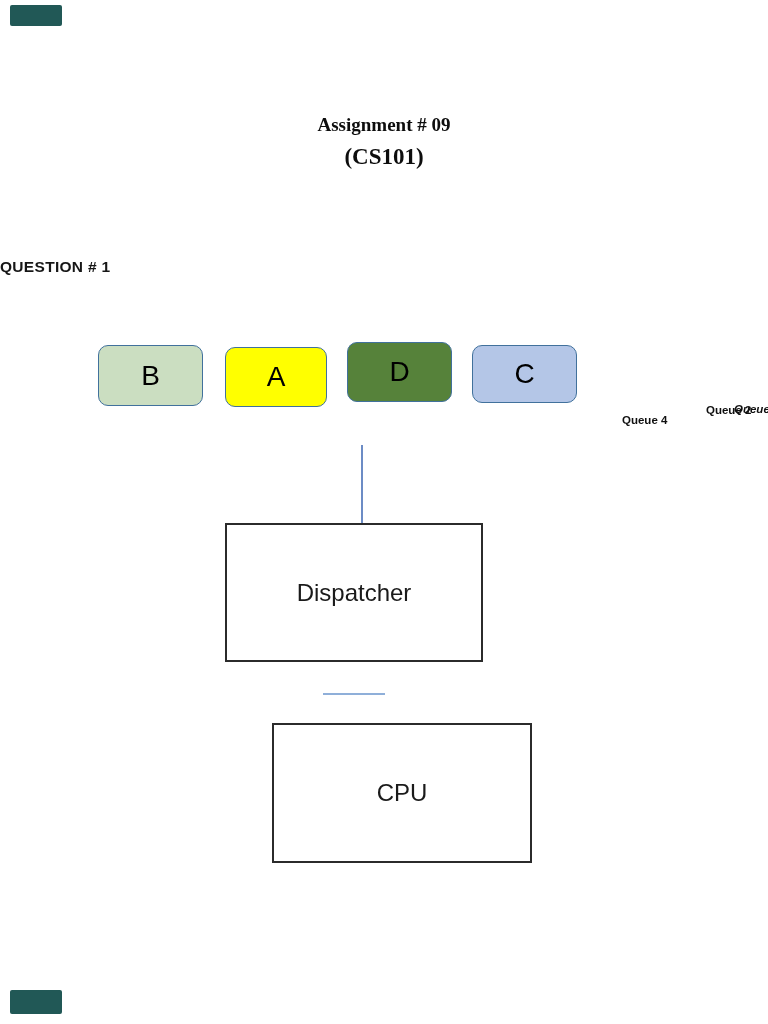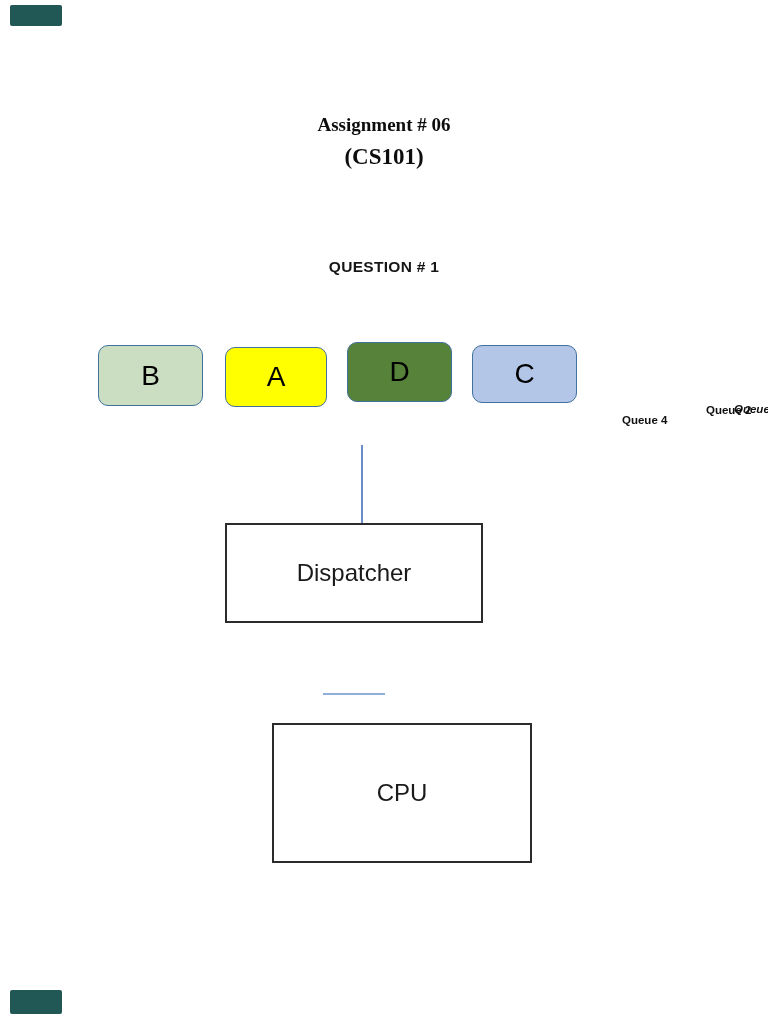--- a/index.html
+++ b/index.html
@@ -17,21 +17,21 @@
   
   .doc-title{
     position:absolute;left:0;top:114px;width:768px;text-align:center;
     font-family:"Liberation Serif",serif;font-weight:700;font-size:19px;color:#0d0d0d;
   }
   .doc-course{
     position:absolute;left:0;top:144px;width:768px;text-align:center;
     font-family:"Liberation Serif",serif;font-weight:700;font-size:23px;color:#0d0d0d;
   }
   .question-heading{
-    position:absolute;left:0;top:258px;width:768px;text-align:center;
+    position:absolute;left:0;top:258px;width:768px;text-align:left;
     font-size:15.5px;font-weight:700;letter-spacing:.3px;color:#161616;
   }
 
   
   .process-box{
     position:absolute;box-sizing:border-box;
     border:1.6px solid #41719c;border-radius:10px;
     display:flex;align-items:center;justify-content:center;
     font-size:28px;color:#000;
   }
@@ -51,31 +51,31 @@
   
   .connector-v{position:absolute;left:361px;top:445px;width:2px;height:78px;}
   .connector-h{position:absolute;left:323px;top:693px;width:62px;height:2px;}
 
   
   .outline-box{
     position:absolute;box-sizing:border-box;background:#fff;
     display:flex;align-items:center;justify-content:center;
     font-size:24px;color:#1a1a1a;
   }
-  .outline-box.dispatcher{left:225px;top:523px;width:258px;height:100px;border:2px solid #2b2b2b;}
+  .outline-box.dispatcher{left:225px;top:523px;width:258px;height:139px;border:2px solid #2b2b2b;}
   .outline-box.cpu{left:225px;top:723px;width:260px;height:140px;border:2px solid #2b2b2b;}
 </style>
 </head>
 <body>
 
 <div>
 
   <div class="corner-mark top" style="background-color: rgb(33, 88, 86);"></div>
 
-  <div class="doc-title">Assignment # 06</div>
+  <div class="doc-title">Assignment # 09</div>
 
   <div class="doc-course">(CS101)</div>
 
   <div class="question-heading">QUESTION # 1</div>
 
   <div class="process-box b" style="background-color: rgb(203, 222, 193); border-color: rgb(65, 113, 156);">
     <span>B</span>
   </div>
   <div class="process-box a" style="background-color: rgb(255, 255, 0); border-color: rgb(65, 113, 156);">
     <span>A</span>

